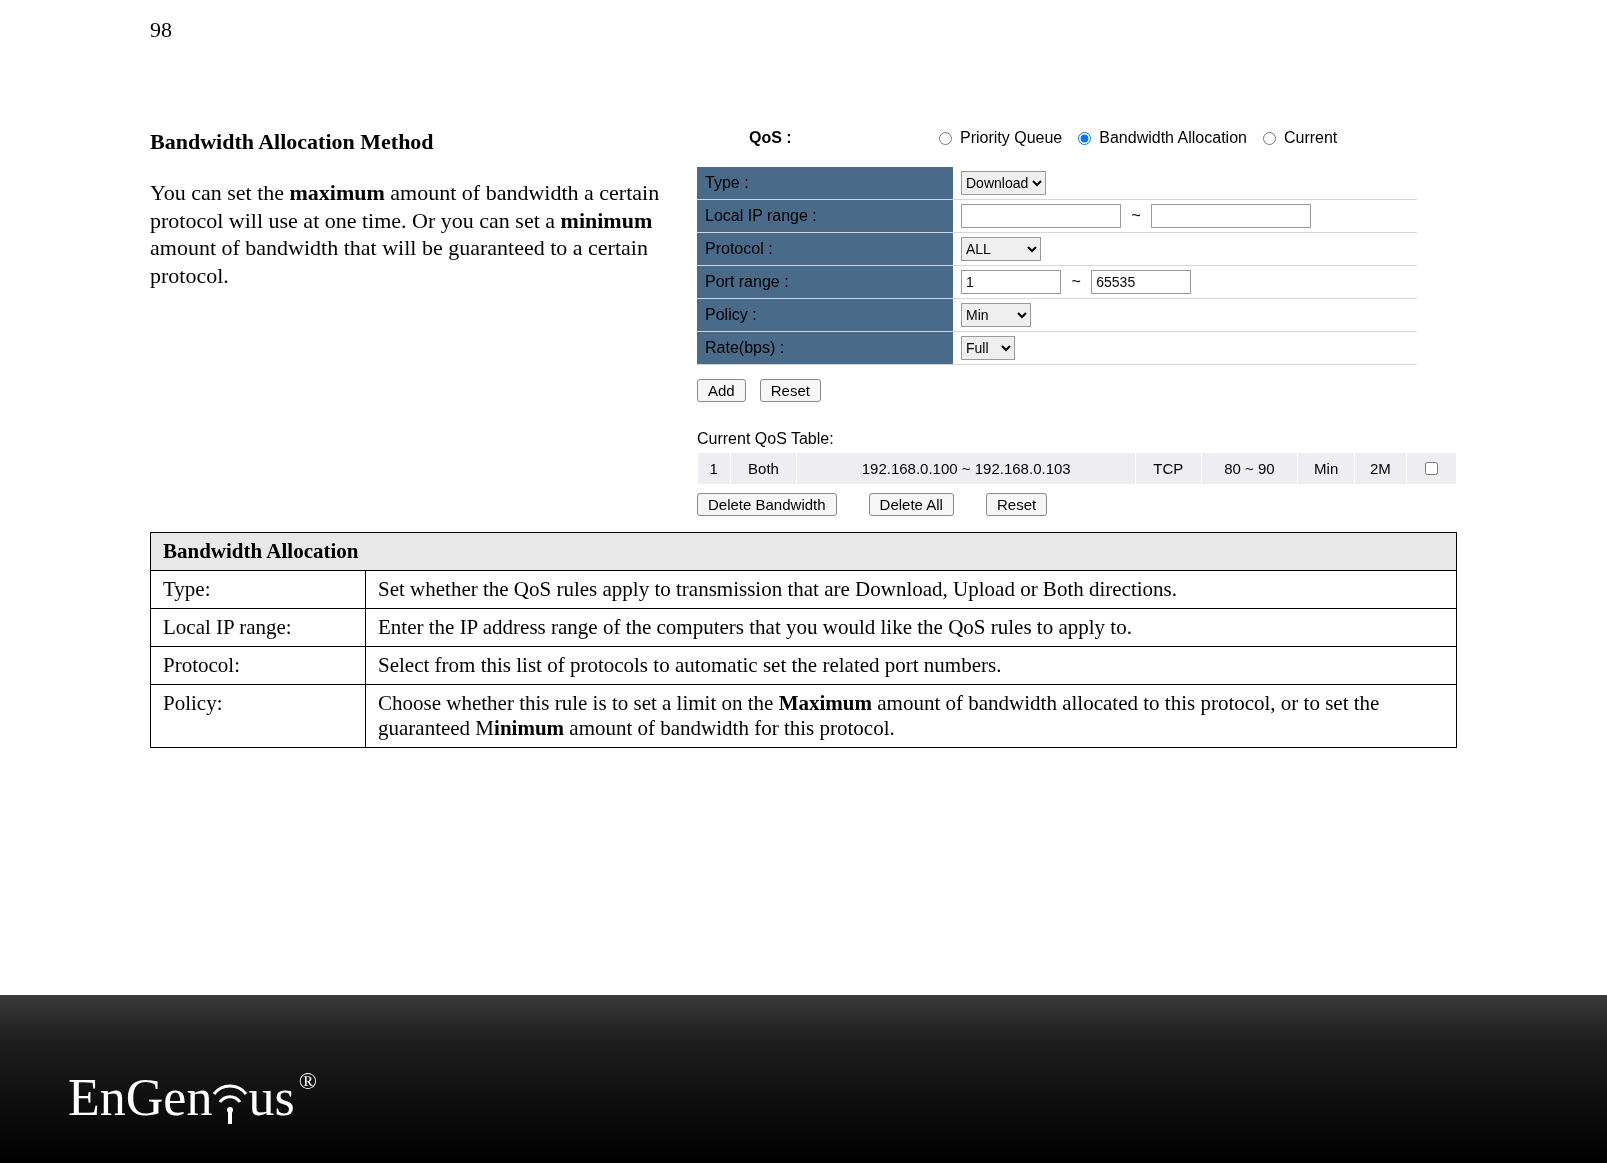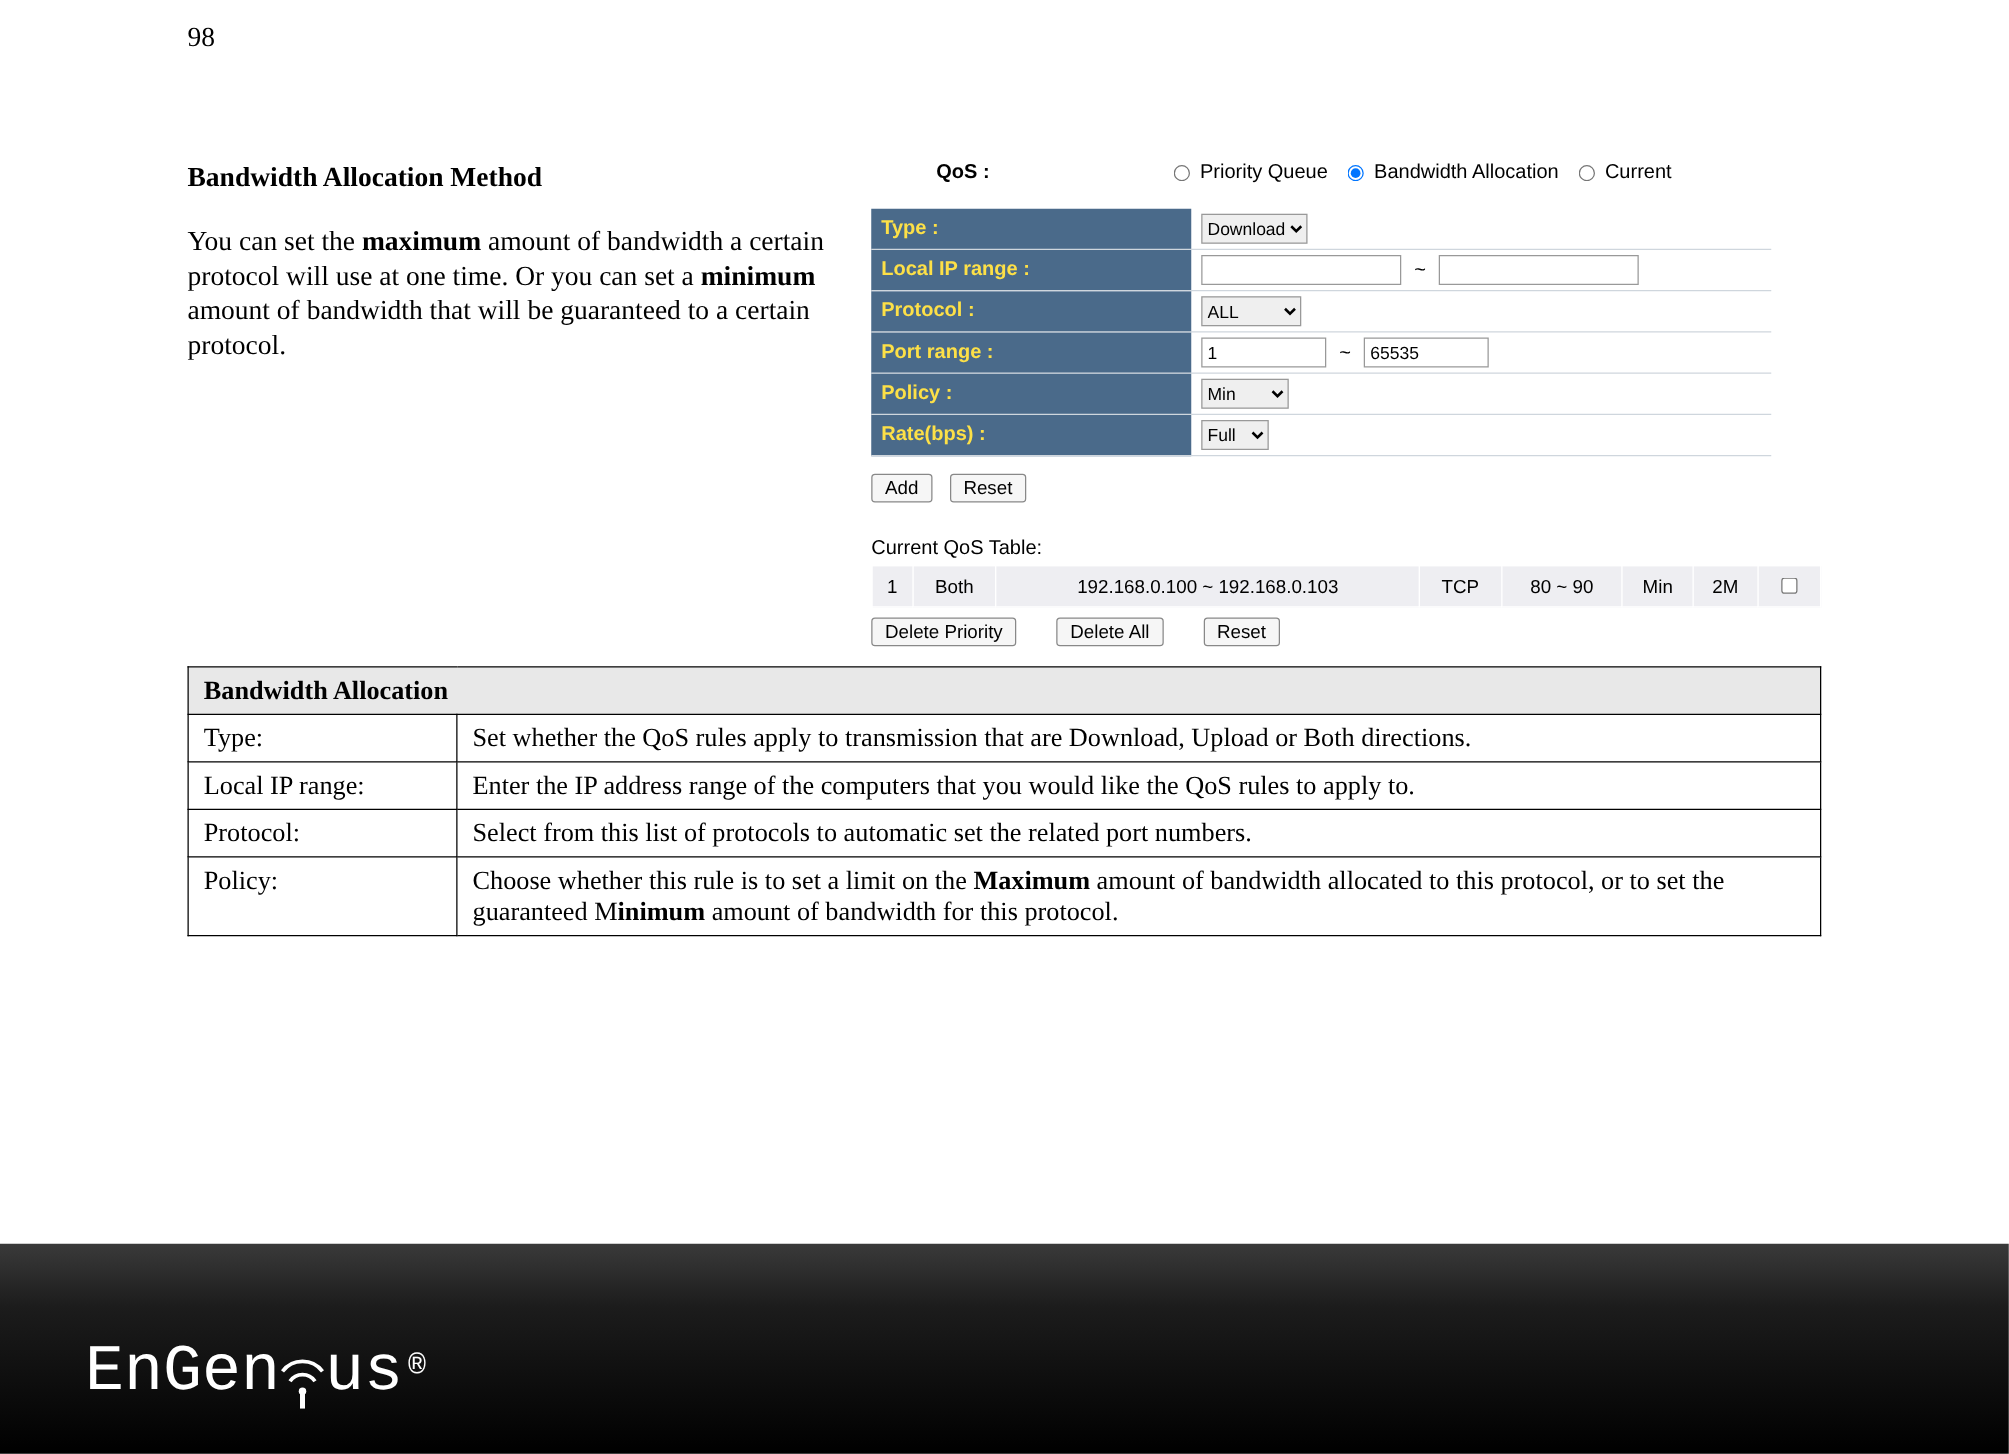--- a/index.html
+++ b/index.html
@@ -71,22 +71,22 @@
   }
   .form-table td {
     padding: 3px 8px;
     font-size: 16px;
     vertical-align: middle;
     border-bottom: 1px solid #cfd6dd;
     height: 26px;
   }
   .form-table td.label {
     background: #4a6a8a;
-    color: #fde047;
-    font-weight: bold;
+    color: #000000;
+    font-weight: normal;
     width: 240px;
     margin-top: 23px;
   }
   .form-table input[type=text] {
     height: 22px;
     border: 1px solid #999;
     background: #fff;
     padding: 0 4px;
     font-size: 14px;
   }
@@ -158,23 +158,22 @@
     bottom: 0;
     width: 1607px;
     height: 168px;
     background: linear-gradient(to bottom, #3a3a3a 0%, #1c1c1c 30%, #000000 100%);
   }
   .logo {
     position: absolute;
     left: 68px;
     bottom: 36px;
     color: #fff;
-    font-family: Liberation Mono, monospace;
+    font-family: Liberation Serif, serif;
     display: flex;
-    align-items: flex-end;
   }
   .logo .text1 {
     font-size: 52px;
     font-weight: 400;
     letter-spacing: 0px;
   }
   .logo .wifi {
     display:inline-block;
     position: relative;
     width: 40px;
@@ -266,21 +265,21 @@
           <td>192.168.0.100 ~ 192.168.0.103</td>
           <td>TCP</td>
           <td>80 ~ 90</td>
           <td>Min</td>
           <td>2M</td>
           <td><input type="checkbox" style=""></td>
         </tr>
       </tbody>
         </table>
       <div class="buttons-row2">
-        <button class="btn">Delete Priority</button>
+        <button class="btn">Delete Bandwidth</button>
         <button class="btn">Delete All</button>
         <button class="btn">Reset</button>
       </div>
     </div>
   </div>
 
   <table class="desc-table">
     <tbody>
         <tr>
           <th colspan="2">Bandwidth Allocation</th>

